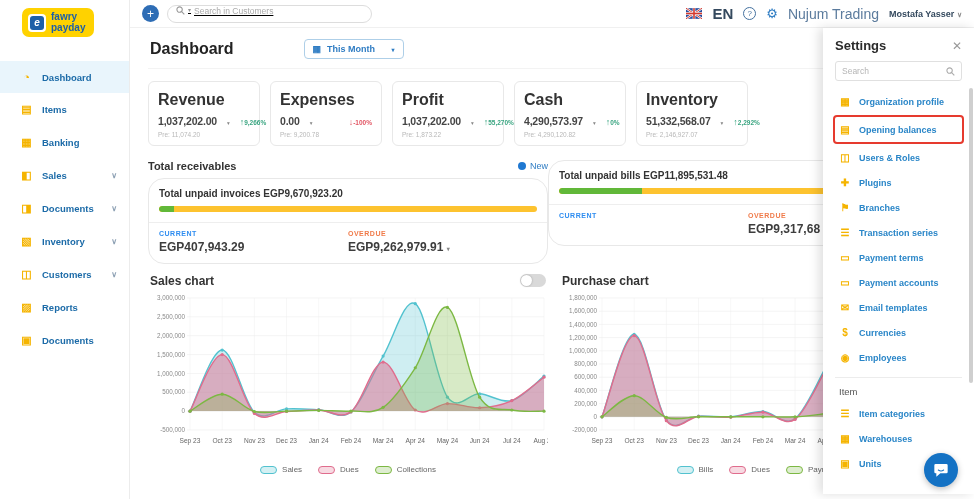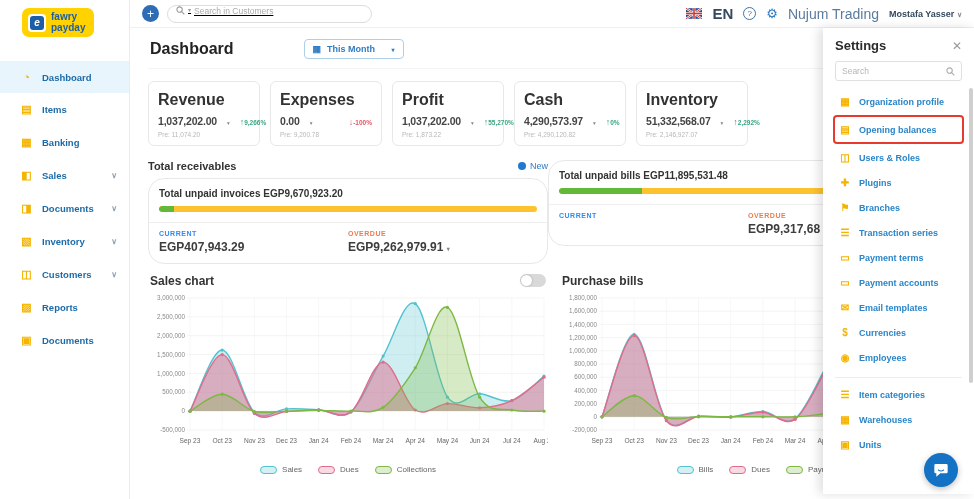--- a/index.html
+++ b/index.html
@@ -425,21 +425,21 @@
             <span class="legend-label">Dues</span>
           </span>
           <span class="legend-item">
             <span class="legend-swatch" style="border-color: rgb(124, 184, 67); background: rgba(124, 184, 67, 0.25);"></span>
             <span class="legend-label">Collections</span>
           </span>
         </div>
       </div>
     <div class="chart-block">
         <div class="chart-head">
-          <div class="chart-title">Purchase bills</div>
+          <div class="chart-title">Purchase chart</div>
         </div>
         <svg viewBox="0 0 400 172" class="chart">
           <line x1="42" y1="6" x2="42" y2="138" stroke="#f1f1f1" stroke-width="0.6"></line>
           <line x1="74.18181818181819" y1="6" x2="74.18181818181819" y2="138" stroke="#f1f1f1" stroke-width="0.6"></line>
           <line x1="106.36363636363636" y1="6" x2="106.36363636363636" y2="138" stroke="#f1f1f1" stroke-width="0.6"></line>
           <line x1="138.54545454545456" y1="6" x2="138.54545454545456" y2="138" stroke="#f1f1f1" stroke-width="0.6"></line>
           <line x1="170.72727272727272" y1="6" x2="170.72727272727272" y2="138" stroke="#f1f1f1" stroke-width="0.6"></line>
           <line x1="202.9090909090909" y1="6" x2="202.9090909090909" y2="138" stroke="#f1f1f1" stroke-width="0.6"></line>
           <line x1="235.0909090909091" y1="6" x2="235.0909090909091" y2="138" stroke="#f1f1f1" stroke-width="0.6"></line>
           <line x1="267.27272727272725" y1="6" x2="267.27272727272725" y2="138" stroke="#f1f1f1" stroke-width="0.6"></line>
@@ -582,20 +582,21 @@
       <div class="sp-item">
         <span class="sp-icon">$</span>
         <span class="sp-label">Currencies</span>
       </div>
       <div class="sp-item">
         <span class="sp-icon">◉</span>
         <span class="sp-label">Employees</span>
       </div>
     </div>
   <div class="sp-divider"></div>
+  <div class="sp-section-label">Item</div>
   <div class="sp-list" style="margin-top:2px;">
       <div class="sp-item">
         <span class="sp-icon">☰</span>
         <span class="sp-label">Item categories</span>
       </div>
       <div class="sp-item">
         <span class="sp-icon">▦</span>
         <span class="sp-label">Warehouses</span>
       </div>
       <div class="sp-item">

